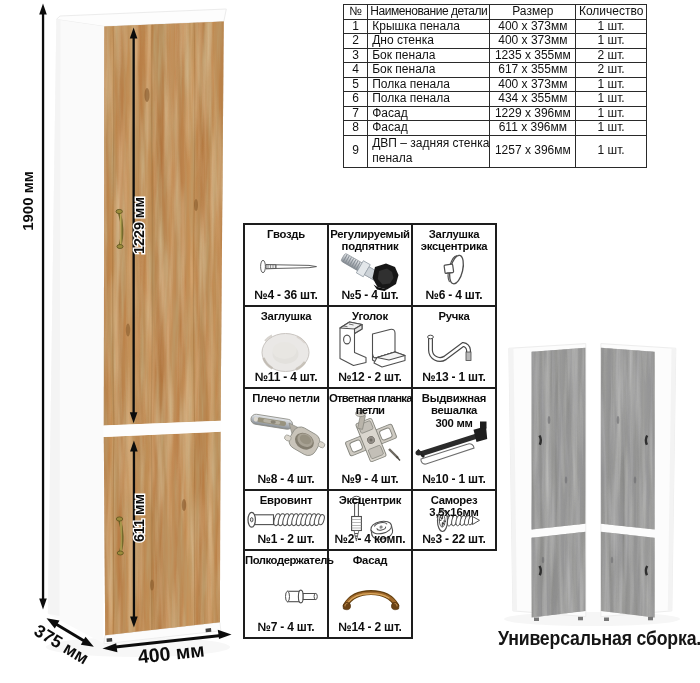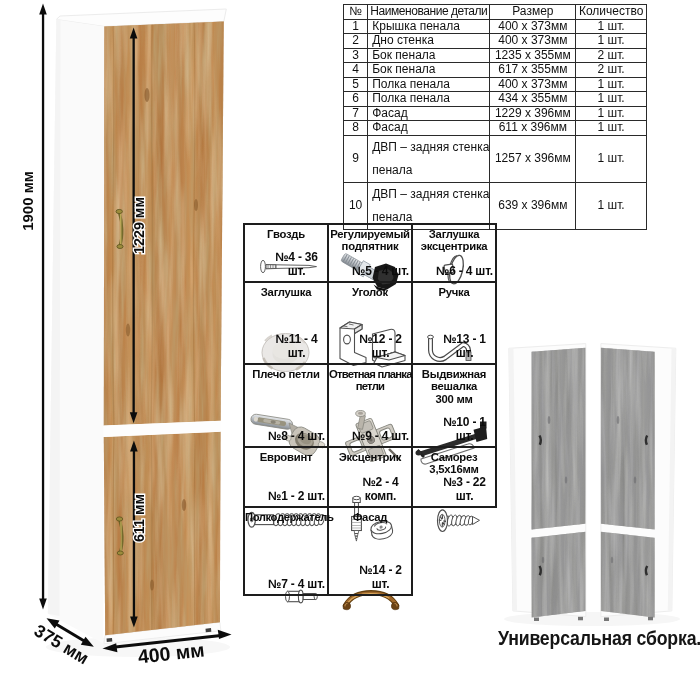--- a/index.html
+++ b/index.html
@@ -3,27 +3,27 @@
 <meta charset="utf-8">
 <style>
   html,body{margin:0;padding:0;}
   body{width:700px;height:683px;background:#ffffff;font-family:"Liberation Sans",sans-serif;overflow:hidden;position:relative;}
   .abs{position:absolute;}
   
   table.parts{position:absolute;left:343px;top:4px;width:304px;border-collapse:collapse;table-layout:fixed;z-index:5;background:transparent;}
   table.parts td{border:1.5px solid #2a2a2a;font-size:12px;line-height:13.5px;padding:0;color:#111;overflow:hidden;white-space:nowrap;}
   table.parts td.c{text-align:center;}
   table.parts td.l{padding-left:4px;text-align:left;}
-  table.parts td.w{white-space:normal;line-height:23px;}
+  table.parts td.w{white-space:normal;line-height:15px;}
   
   table.hw{position:absolute;left:243px;top:223px;width:253px;border-collapse:collapse;table-layout:fixed;z-index:5;}
   table.hw td{border:2px solid #1d1d1d;vertical-align:top;padding:0;position:relative;}
   table.hw td.none{border:none;}
   .hwt{font-weight:bold;font-size:11.3px;line-height:12.6px;text-align:center;color:#0c0c0c;padding-top:2.5px;letter-spacing:-0.25px;}
-  .hwn{font-weight:bold;font-size:12px;text-align:center;color:#0c0c0c;position:absolute;left:0;right:0;bottom:3px;letter-spacing:-0.2px;margin-left:21px;}
+  .hwn{font-weight:bold;font-size:12px;text-align:center;color:#0c0c0c;position:absolute;left:0;right:0;bottom:3px;letter-spacing:-0.2px;}
   
   .caption{position:absolute;left:498px;top:627px;width:220px;font-size:20px;font-weight:bold;color:#151515;letter-spacing:-0.2px;white-space:nowrap;z-index:5;transform:scaleX(0.885);transform-origin:left top;}
 </style>
 </head>
 <body>
 
 <svg class="abs" style="left:0;top:0;z-index:1" width="700" height="683" viewBox="0 0 700 683">
   <defs>
     <linearGradient id="oak" x1="0" y1="0" x2="1" y2="0">
       <stop offset="0" stop-color="#b67b45"></stop>
@@ -461,37 +461,31 @@
         <td class="l">Фасад</td>
         <td class="c">611 х 396мм</td>
         <td class="c">1 шт.</td>
       </tr>
   <tr style="height:32px">
         <td class="c">9</td>
         <td class="l w">ДВП – задняя стенка пенала</td>
         <td class="c">1257 х 396мм</td>
         <td class="c">1 шт.</td>
       </tr>
-  <tr style="height:34.5px">
-        <td class="c">10</td>
-        <td class="l w">ДВП – задняя стенка пенала</td>
-        <td class="c">639 х 396мм</td>
-        <td class="c">1 шт.</td>
-      </tr>
 </tbody>
   </table>
 
 <table class="hw">
   <colgroup>
       <col style="width:84px">
       <col style="width:84px">
       <col style="width:84px">
     </colgroup>
   <tbody>
-      <tr style="height:58px">
+      <tr style="height:82px">
     <td>
           <div class="hwt">Гвоздь</div>
           <div class="hwn">№4 - 36 шт.</div>
         </td>
     <td>
           <div class="hwt">Регулируемый<br>подпятник</div>
           <div class="hwn">№5 - 4 шт.</div>
         </td>
     <td>
           <div class="hwt">Заглушка<br>эксцентрика</div>
@@ -505,21 +499,21 @@
         </td>
     <td>
           <div class="hwt">Уголок</div>
           <div class="hwn">№12 - 2 шт.</div>
         </td>
     <td>
           <div class="hwt">Ручка</div>
           <div class="hwn">№13 - 1 шт.</div>
         </td>
   </tr>
-  <tr style="height:83px">
+  <tr style="height:102px">
     <td>
           <div class="hwt">Плечо петли</div>
           <div class="hwn">№8 - 4 шт.</div>
         </td>
     <td>
           <div class="hwt" style="letter-spacing:-0.8px"><span style="white-space:nowrap">Ответная планка</span><br>петли</div>
           <div class="hwn">№9 - 4 шт.</div>
         </td>
     <td>
           <div class="hwt">Выдвижная<br>вешалка<br>300 мм</div>

